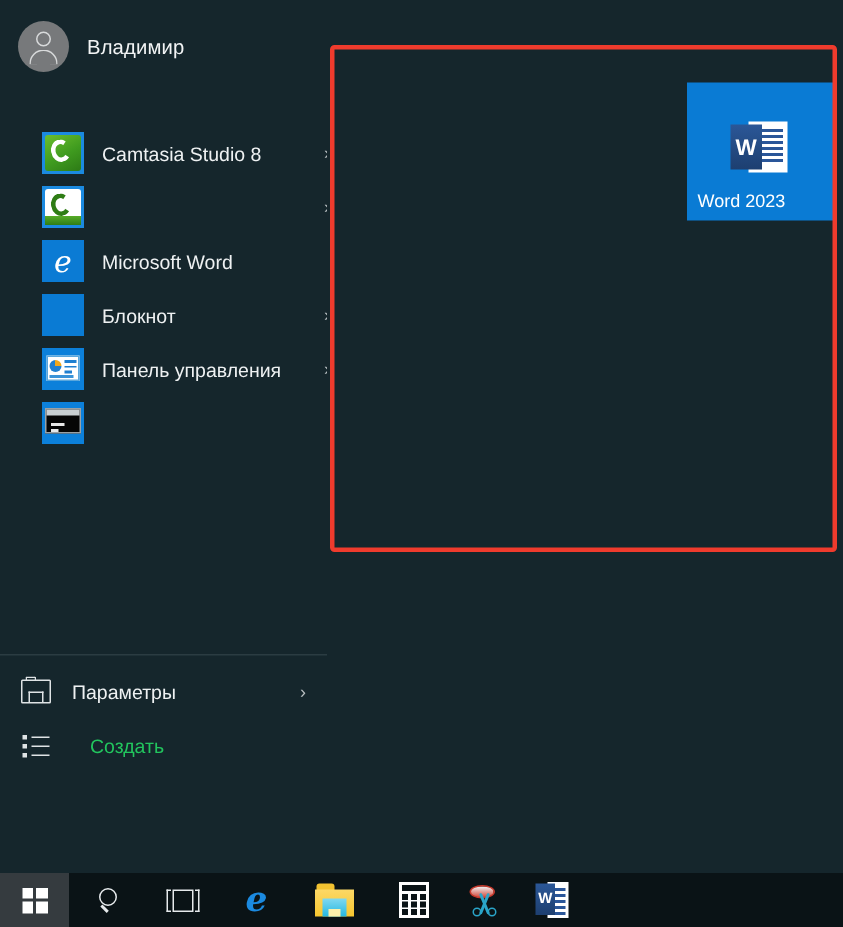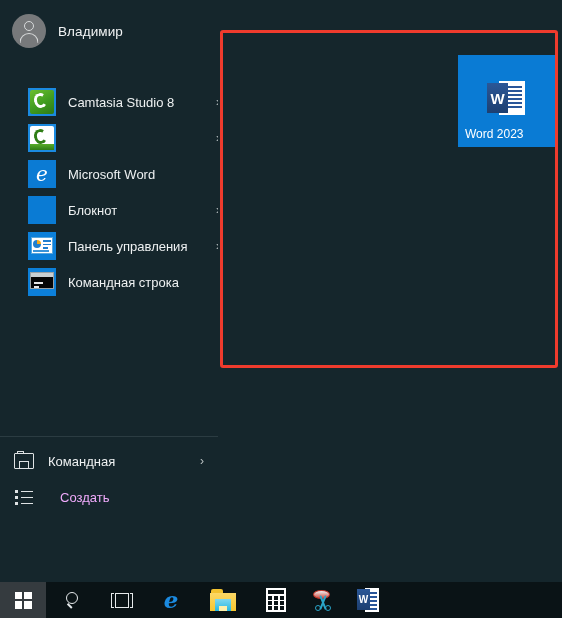--- a/index.html
+++ b/index.html
@@ -148,21 +148,21 @@
   }
   .bitem .bico{
     width:20px;height:20px;margin-left:14px;flex:0 0 auto;position:relative;
   }
   .bitem .blabel{margin-left:14px;color:#eef1f2;font-size:13px;}
   .bitem .chev{
     position:absolute;right:14px;top:50%;transform:translateY(-50%);
     color:#b9c0c2;font-size:12px;font-weight:300;
   }
   .link-create{
-    margin-left:26px;color:#f0abfc;font-size:13px;cursor:pointer;
+    margin-left:26px;color:#22c55e;font-size:13px;cursor:pointer;
   }
 
   
   .g-exp{position:absolute;left:0;top:2px;width:20px;height:16px;
     border:1.4px solid #dfe3e5;box-sizing:border-box;border-radius:1px;}
   .g-exp:after{content:"";position:absolute;left:4px;bottom:0;width:10px;height:7px;
     border:1.4px solid #dfe3e5;border-bottom:none;box-sizing:border-box;}
   .g-exp:before{content:"";position:absolute;left:2px;top:-3.2px;width:7px;height:3px;
     border:1.4px solid #dfe3e5;border-bottom:none;box-sizing:border-box;border-radius:1px 1px 0 0;}
   
@@ -342,33 +342,32 @@
         </div>
 
         <div class="app">
           <div class="tileicon ic-cmd">
             <div class="term">
                 <div class="tbar"></div>
                 <div class="cur"></div>
                 <div class="cur2"></div>
               </div>
           </div>
-          <div class="label">Командная строка</div>
         </div>
 
       </div>
 
       <div class="botmenu">
         <div class="sep"></div>
 
         <div class="bitem">
           <div class="bico">
               <div class="g-exp"></div>
             </div>
-          <div class="blabel">Командная</div>
+          <div class="blabel">Параметры</div>
           <div class="chev">›</div>
         </div>
 
 
 
         <div class="bitem">
           <div class="bico">
             <div class="g-list">
               <div class="b" style="top:1px"></div>
                 <div class="r" style="top:1.5px"></div>

